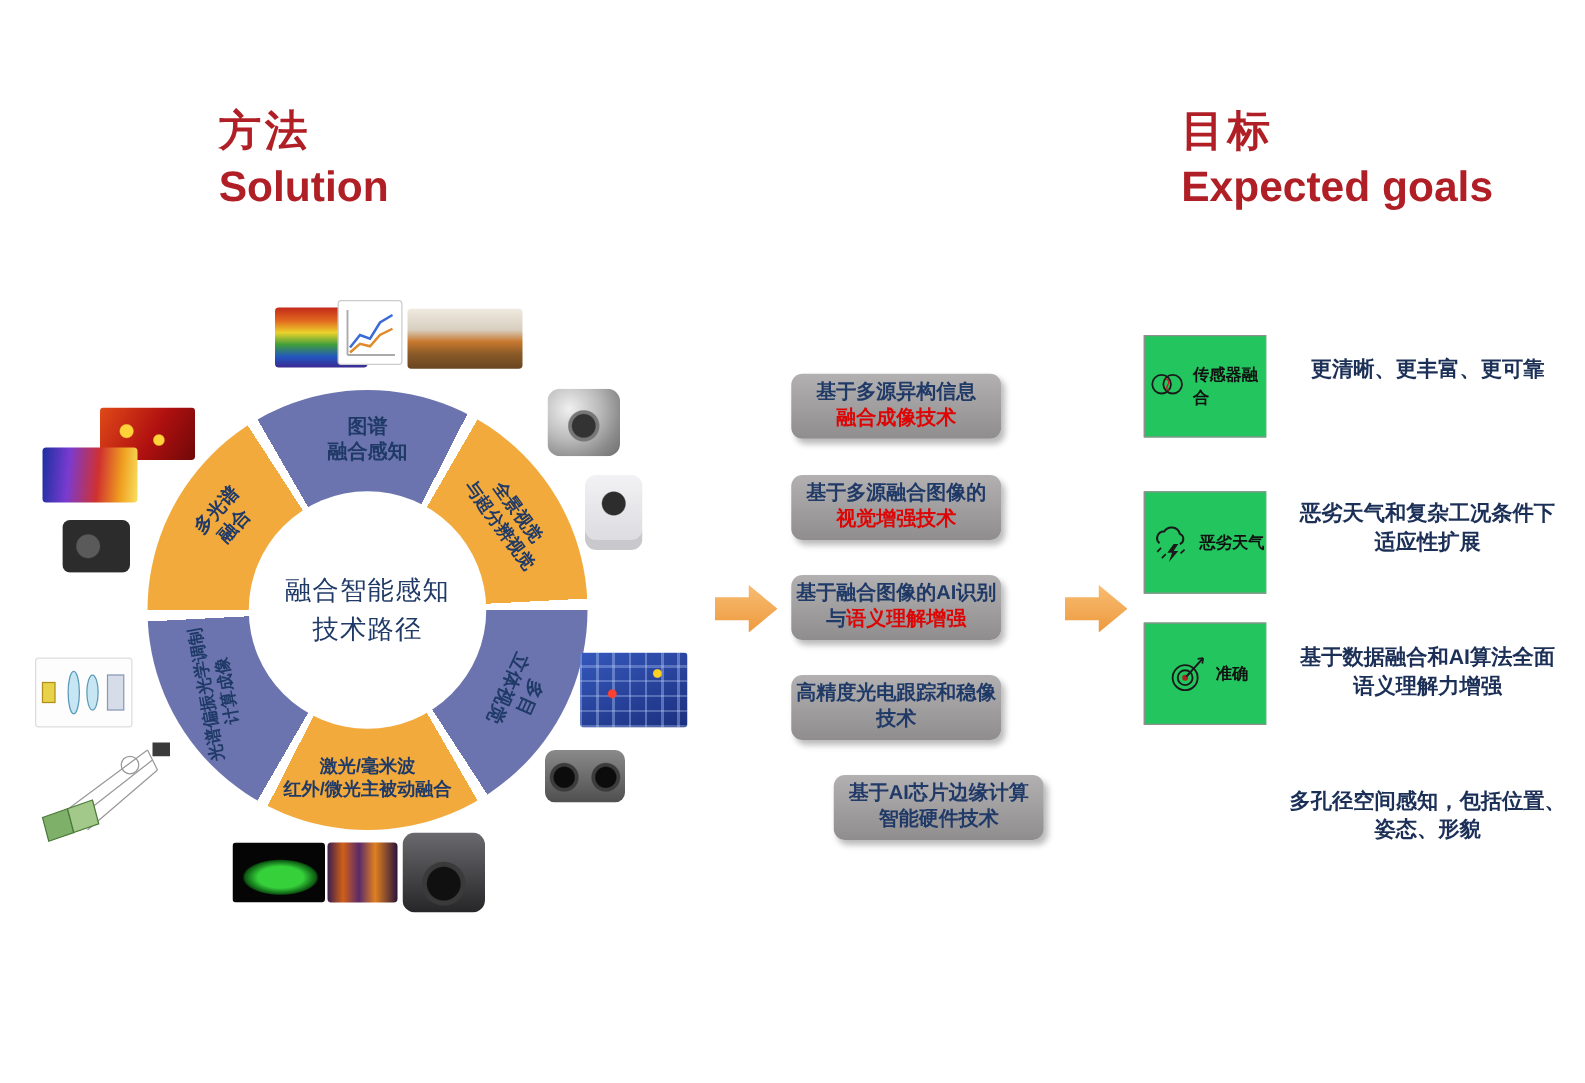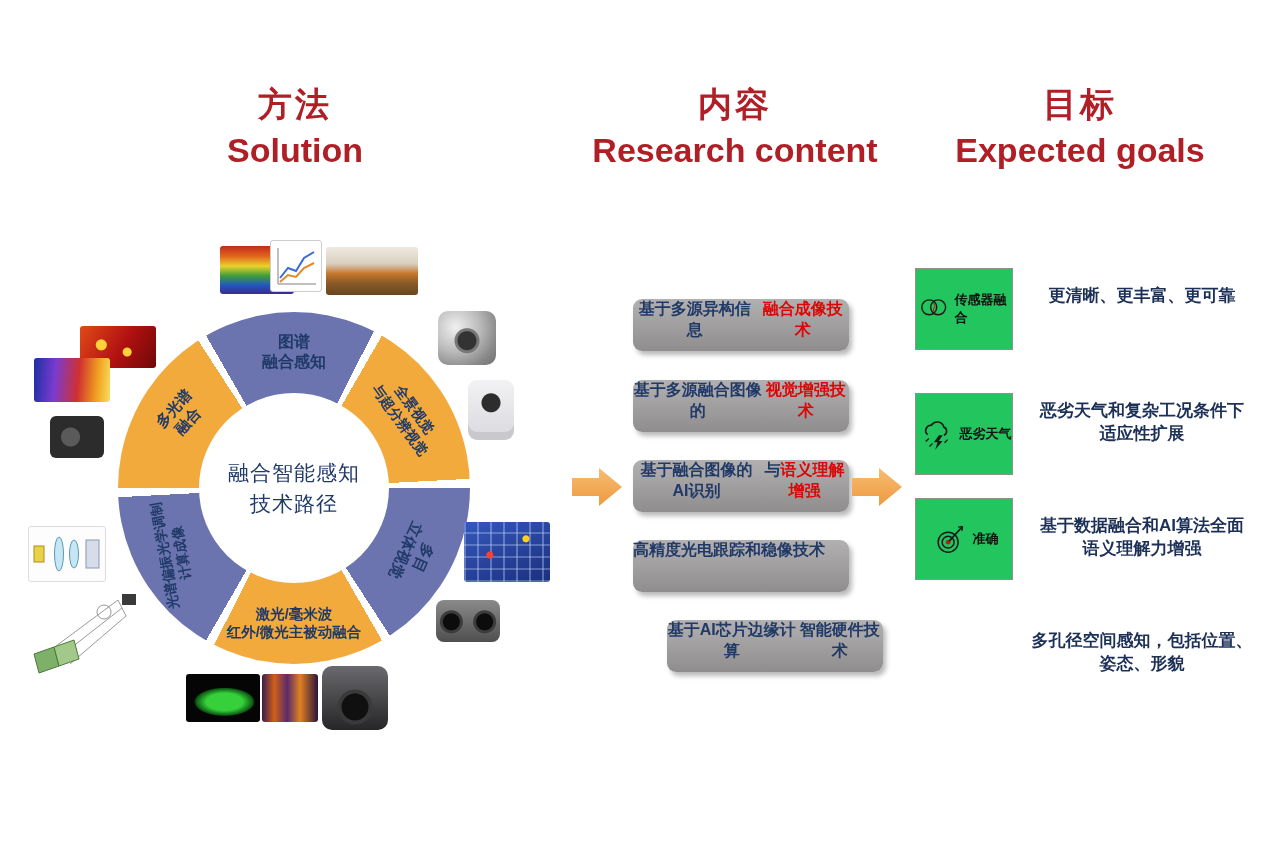--- a/index.html
+++ b/index.html
@@ -1,21 +1,21 @@
 <!DOCTYPE html>
 <html><head>
 <meta charset="utf-8">
 <style>
   html,body{margin:0;padding:0;background:#fff;}
   .canvas{
     position:relative;width:1268px;height:866px;background:#ffffff;overflow:hidden;
     font-family:"Liberation Sans","DejaVu Sans",sans-serif;
   }
   
-  .hdr{position:absolute;text-align:center;color:#b01f26;font-weight:bold;}
+  .hdr{position:absolute;color:#b01f26;font-weight:bold;}
   .hdr .zh{font-size:34px;letter-spacing:3px;}
   .hdr .en{font-size:34px;margin-top:3px;}
   #hdr-solution{left:175px;top:82px;width:240px;}
   #hdr-content{left:585px;top:82px;width:300px;}
   #hdr-goals{left:945px;top:82px;width:270px;}
 
   
   .ring{position:absolute;left:118px;top:312px;width:352px;height:352px;z-index:1;}
   .ring-disc{position:absolute;inset:0;border-radius:50%;
     background:conic-gradient(from -30deg,
@@ -81,24 +81,24 @@
       linear-gradient(180deg,#6a6a6e,#262628);}
 
   
   .flow-arrow{position:absolute;width:50px;height:38px;z-index:2;
     background:linear-gradient(180deg,#f7bc72,#ee9a3e);
     clip-path:polygon(0% 26%,54% 26%,54% 0%,100% 50%,54% 100%,54% 74%,0% 74%);}
   #arrow-left{left:572px;top:468px;}
   #arrow-right{left:852px;top:468px;}
 
   
-  .rbox{position:absolute;left:633px;width:216px;height:52px;border-radius:9px;
+  .rbox{position:absolute;left:633px;width:168px;height:52px;border-radius:9px;
     background:linear-gradient(180deg,#b3b0b1,#908d8e);
     box-shadow:3px 4px 5px rgba(0,0,0,.28);
-    display:flex;
+    display:flex;flex-direction:column;justify-content:center;
     text-align:center;font-size:16px;font-weight:bold;color:#203a68;line-height:1.3;}
   .rbox .red{color:#dd0606;}
   #rbox-1{top:299px;} #rbox-2{top:380px;} #rbox-3{top:460px;} #rbox-4{top:540px;} #rbox-5{top:620px;margin-left:34px;}
 
   
   .goal-card{position:absolute;left:915px;width:96px;height:80px;background:#22c55e;border:1px solid #909090;
     display:flex;flex-direction:row;align-items:center;justify-content:center;gap:3px;z-index:2;}
   .gicon{width:40px;height:40px;}
   .glabel{font-size:13px;font-weight:bold;color:#111;}
   #goal-card-1{top:268px;} #goal-card-2{top:393px;} #goal-card-3{top:498px;} #goal-card-4{top:613px;}
@@ -107,24 +107,20 @@
   #goal-desc-1{top:285px;} #goal-desc-2{top:400px;} #goal-desc-3{top:515px;} #goal-desc-4{top:630px;}
 </style>
 </head>
 <body>
 
 <div class="canvas">
 
   <div class="hdr" id="hdr-solution">
     <div class="zh">方法</div>
     <div class="en">Solution</div>
-  </div>
-  <div class="hdr" id="hdr-content">
-    <div class="zh">内容</div>
-    <div class="en">Research content</div>
   </div>
   <div class="hdr" id="hdr-goals">
     <div class="zh">目标</div>
     <div class="en">Expected goals</div>
   </div>
 
   <div class="ring">
     <div class="ring-disc"></div>
     <div class="ring-hole">
       <div class="ring-center">

